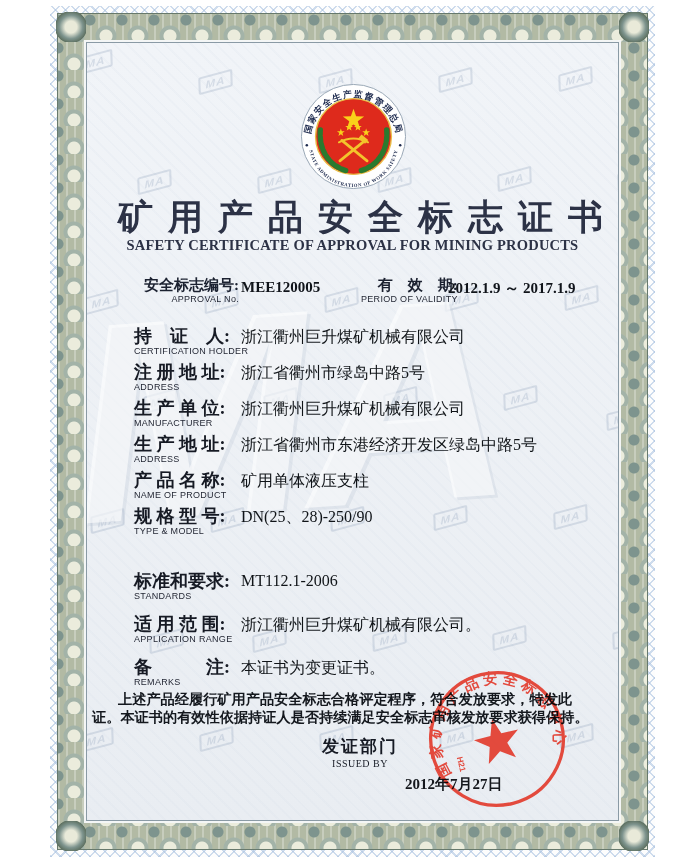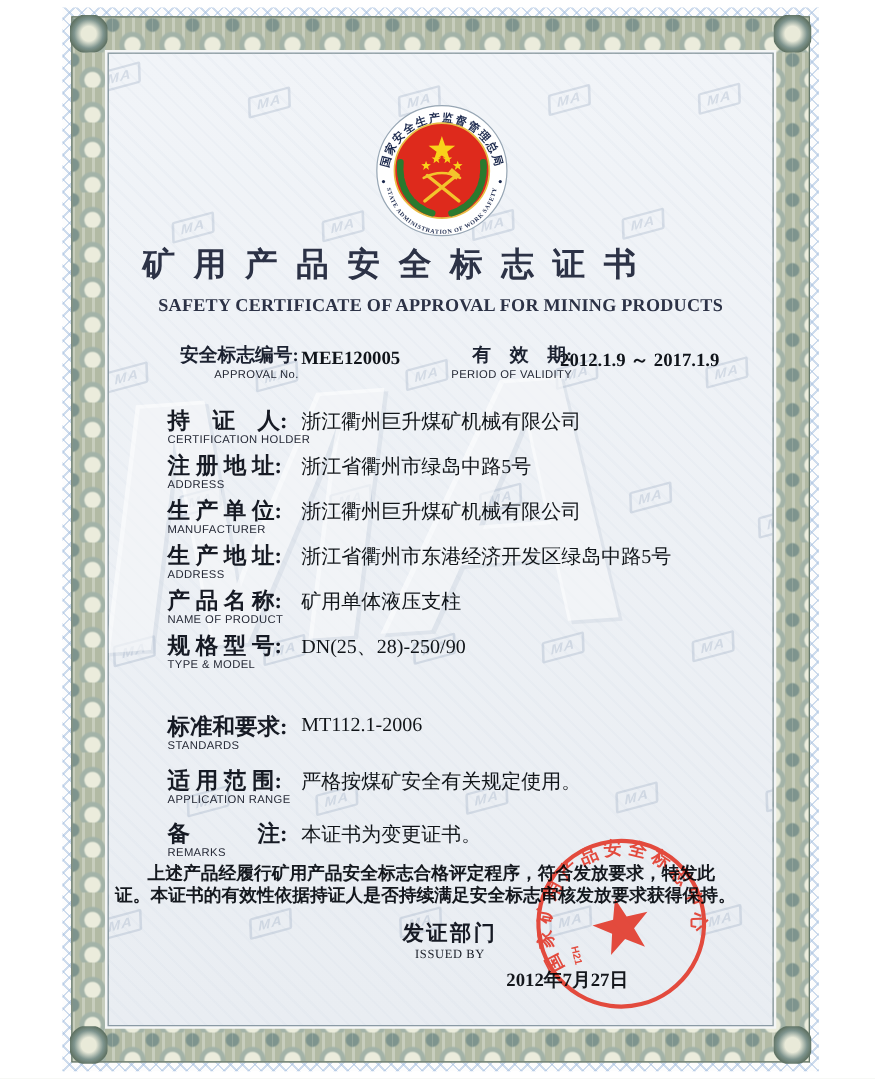--- a/index.html
+++ b/index.html
@@ -39,22 +39,22 @@
     transform:skewX(-14deg) rotate(-16deg);z-index:1;}
   .big-ma{position:absolute;left:-15px;top:225px;z-index:1;
     font:900 285px "Liberation Sans","DejaVu Sans",sans-serif;font-style:italic;
     color:rgba(255,255,255,.58);letter-spacing:-6px;line-height:285px;
     transform:rotate(-4deg);text-shadow:3px 3px 0 rgba(188,198,212,.28);}
 
   .content{position:absolute;inset:0;z-index:2;}
 
   .emblem{position:absolute;left:213px;top:40px;width:107px;height:107px;}
 
-  .title{position:absolute;top:151px;left:12px;width:100%;text-align:left;
-    font-size:26px;font-weight:700;color:#2c3246;letter-spacing:15px;text-indent:15px;white-space:nowrap;}
+  .title{position:absolute;top:151px;left:0;width:100%;text-align:right;
+    font-size:35px;font-weight:700;color:#2c3246;letter-spacing:15px;text-indent:15px;white-space:nowrap;}
   .subtitle{position:absolute;top:194px;left:0;width:100%;text-align:center;
     font-size:14.5px;font-weight:700;color:#2c3246;letter-spacing:0.2px;}
 
   .zh-label{font-size:18px;font-weight:700;color:#161a24;line-height:20px;white-space:nowrap;}
   .en-label{font-size:9px;font-family:"Liberation Sans","DejaVu Sans",sans-serif;color:#242835;line-height:10px;letter-spacing:.3px;white-space:nowrap;}
 
   .approval-row{position:absolute;left:57px;top:233px;width:480px;height:40px;}
   .ap-block{position:absolute;top:0;text-align:right;}
   .ap-zh{font-size:15px;font-weight:700;color:#1b2130;line-height:18px;white-space:nowrap;}
   .ap-val{position:absolute;top:3px;font-size:15px;font-weight:600;color:#10141a;white-space:nowrap;}
@@ -208,21 +208,21 @@
                 <div class="val">DN(25、28)-250/90</div>
               </div>
               <div class="row" style="top: 245px;">
                 <div class="zh-label">标准和要求:</div>
                 <div class="en-label">STANDARDS</div>
                 <div class="val">MT112.1-2006</div>
               </div>
               <div class="row" style="top: 288px;">
                 <div class="zh-label">适 用 范 围:</div>
                 <div class="en-label">APPLICATION RANGE</div>
-                <div class="val">严格按煤矿安全有关规定使用。</div>
+                <div class="val">浙江衢州巨升煤矿机械有限公司。</div>
               </div>
               <div class="row" style="top: 331px;">
                 <div class="zh-label">备　　　注:</div>
                 <div class="en-label">REMARKS</div>
                 <div class="val">本证书为变更证书。</div>
               </div>
             </div>
 
           <div class="statement">
             <div class="st1">上述产品经履行矿用产品安全标志合格评定程序，符合发放要求，特发此</div>

